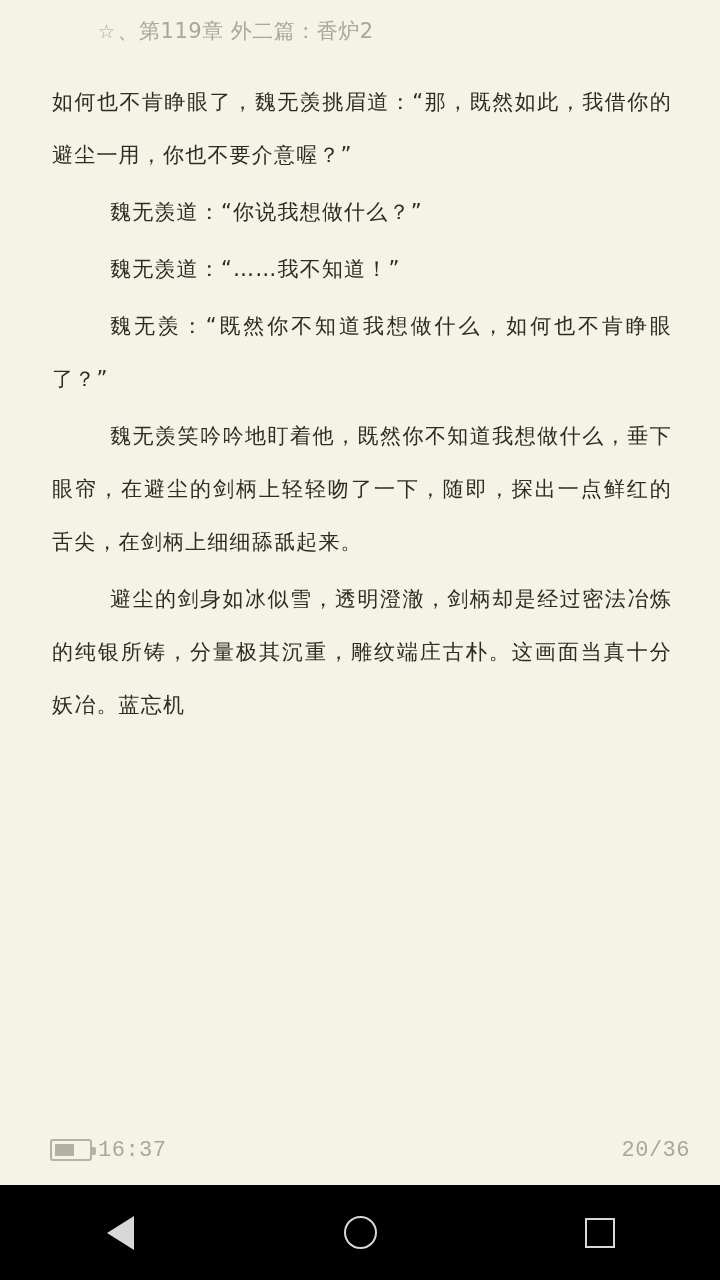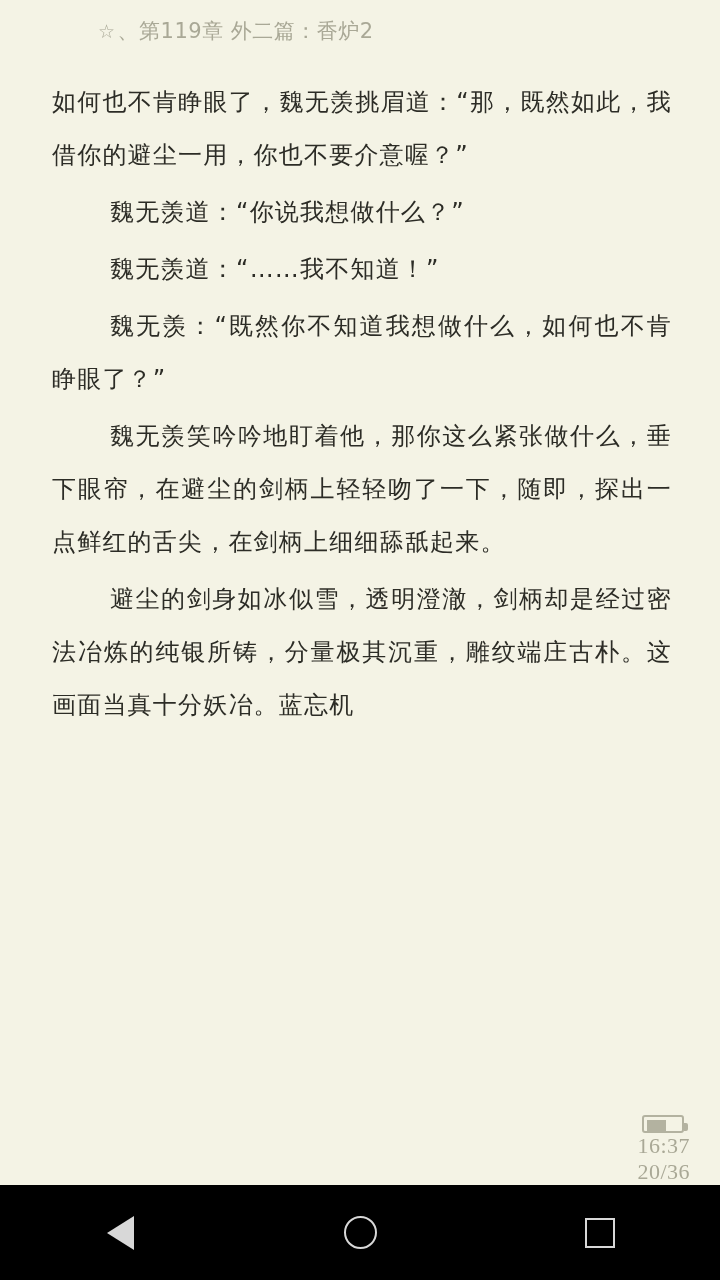--- a/index.html
+++ b/index.html
@@ -48,43 +48,42 @@
   }
 
   .body-text {
     flex: 1;
     padding: 14px 48px 0 52px;
     overflow: hidden;
   }
 
   .body-text p {
     font-family: "DejaVu Sans", sans-serif;
-    font-size: 24px;
+    font-size: 21px;
     line-height: 53px;
     color: #2c2c26;
     text-indent: 58px;
     letter-spacing: 1.2px;
     text-align: justify;
     margin-bottom: 4px;
   }
 
   .body-text p.no-indent {
     text-indent: 0;
   }
 
   
   .status-bar {
     height: 70px;
     display: flex;
-    align-items: flex-end;
+    align-items: center;
     padding: 0 30px 0 50px;
     color: #a9a896;
     font-size: 22px;
-    font-family: Liberation Serif, serif;
-    flex-direction: column;
+    font-family: Liberation Mono, monospace;
   }
 
   .battery {
     position: relative;
     width: 42px;
     height: 22px;
     border: 2px solid #b3b2a0;
     border-radius: 3px;
     margin-right: 6px;
   }
@@ -157,21 +156,21 @@
     <div class="chapter-header">
       <span class="star">☆</span>
       <span>、第119章 外二篇：香炉2</span>
     </div>
 
     <div class="body-text">
       <p class="no-indent">如何也不肯睁眼了，魏无羡挑眉道：“那，既然如此，我借你的避尘一用，你也不要介意喔？”</p>
       <p>魏无羡道：“你说我想做什么？”</p>
       <p>魏无羡道：“……我不知道！”</p>
       <p>魏无羡：“既然你不知道我想做什么，如何也不肯睁眼了？”</p>
-      <p>魏无羡笑吟吟地盯着他，那你这么紧张做什么，垂下眼帘，在避尘的剑柄上轻轻吻了一下，随即，探出一点鲜红的舌尖，在剑柄上细细舔舐起来。</p>
+      <p>魏无羡笑吟吟地盯着他，既然你不知道我想做什么，垂下眼帘，在避尘的剑柄上轻轻吻了一下，随即，探出一点鲜红的舌尖，在剑柄上细细舔舐起来。</p>
       <p>避尘的剑身如冰似雪，透明澄澈，剑柄却是经过密法冶炼的纯银所铸，分量极其沉重，雕纹端庄古朴。这画面当真十分妖冶。蓝忘机</p>
     </div>
 
     <div class="status-bar">
       <span class="battery">
         <span class="fill"></span>
       </span>
       <span class="clock">16:37</span>
       <span class="spacer"></span>
       <span class="page-indicator">20/36</span>

